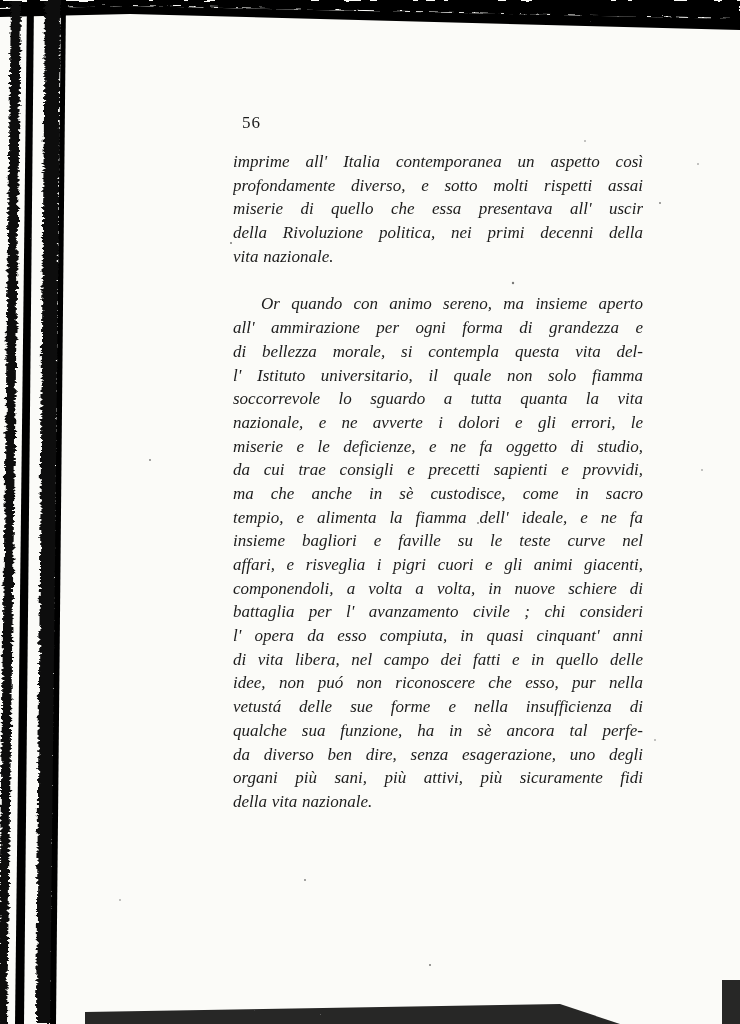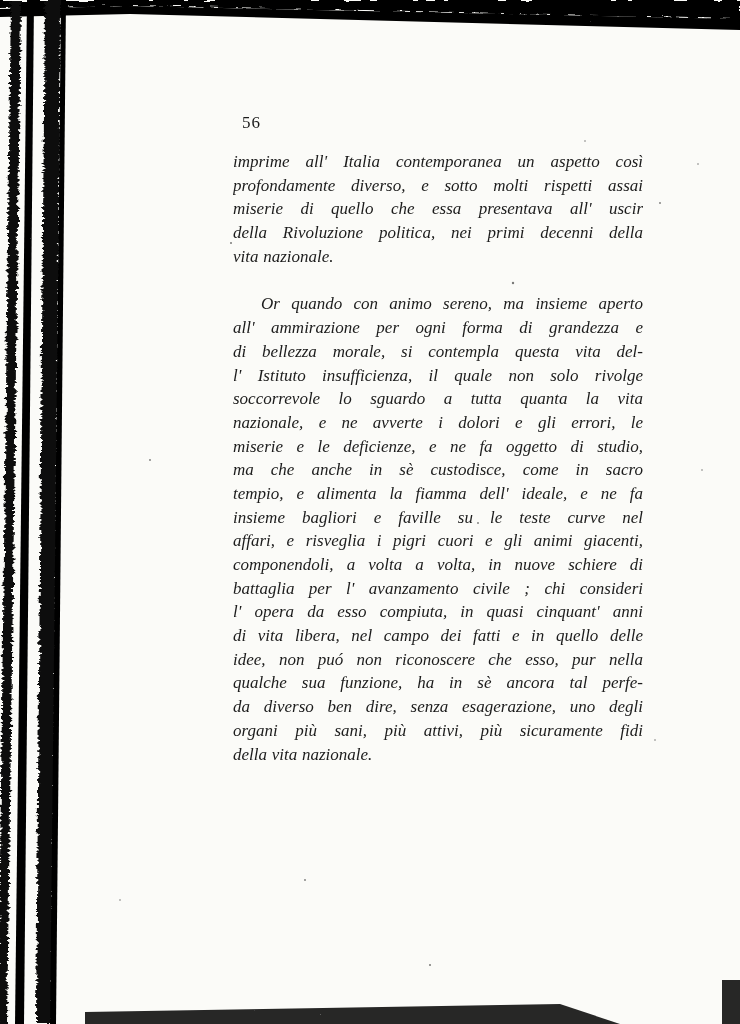--- a/index.html
+++ b/index.html
@@ -121,33 +121,35 @@
         <div class="line">imprime all' Italia contemporanea un aspetto così</div>
         <div class="line">profondamente diverso, e sotto molti rispetti assai</div>
         <div class="line">miserie di quello che essa presentava all' uscir</div>
         <div class="line">della Rivoluzione politica, nei primi decenni della</div>
         <div class="line last">vita nazionale.</div>
       </div>
       <div class="paragraph">
         <div class="line indent">Or quando con animo sereno, ma insieme aperto</div>
         <div class="line">all' ammirazione per ogni forma di grandezza e</div>
         <div class="line">di bellezza morale, si contempla questa vita del-</div>
-        <div class="line">l' Istituto insufficienza, il quale non solo rivolge</div>
+        <div class="line">l' Istituto universitario, il quale non solo fiamma</div>
         <div class="line">soccorrevole lo sguardo a tutta quanta la vita</div>
         <div class="line">nazionale, e ne avverte i dolori e gli errori, le</div>
         <div class="line">miserie e le deficienze, e ne fa oggetto di studio,</div>
+        <div class="line">da cui trae consigli e precetti sapienti e provvidi,</div>
         <div class="line">ma che anche in sè custodisce, come in sacro</div>
         <div class="line">tempio, e alimenta la fiamma dell' ideale, e ne fa</div>
         <div class="line">insieme bagliori e faville su le teste curve nel</div>
         <div class="line">affari, e risveglia i pigri cuori e gli animi giacenti,</div>
         <div class="line">componendoli, a volta a volta, in nuove schiere di</div>
         <div class="line">battaglia per l' avanzamento civile ; chi consideri</div>
         <div class="line">l' opera da esso compiuta, in quasi cinquant' anni</div>
         <div class="line">di vita libera, nel campo dei fatti e in quello delle</div>
         <div class="line">idee, non puó non riconoscere che esso, pur nella</div>
+        <div class="line">vetustá delle sue forme e nella insufficienza di</div>
         <div class="line">qualche sua funzione, ha in sè ancora tal perfe-</div>
         <div class="line">da diverso ben dire, senza esagerazione, uno degli</div>
         <div class="line">organi più sani, più attivi, più sicuramente fidi</div>
         <div class="line last">della vita nazionale.</div>
       </div>
     </div>
 
 </div>
 
 </body></html>

